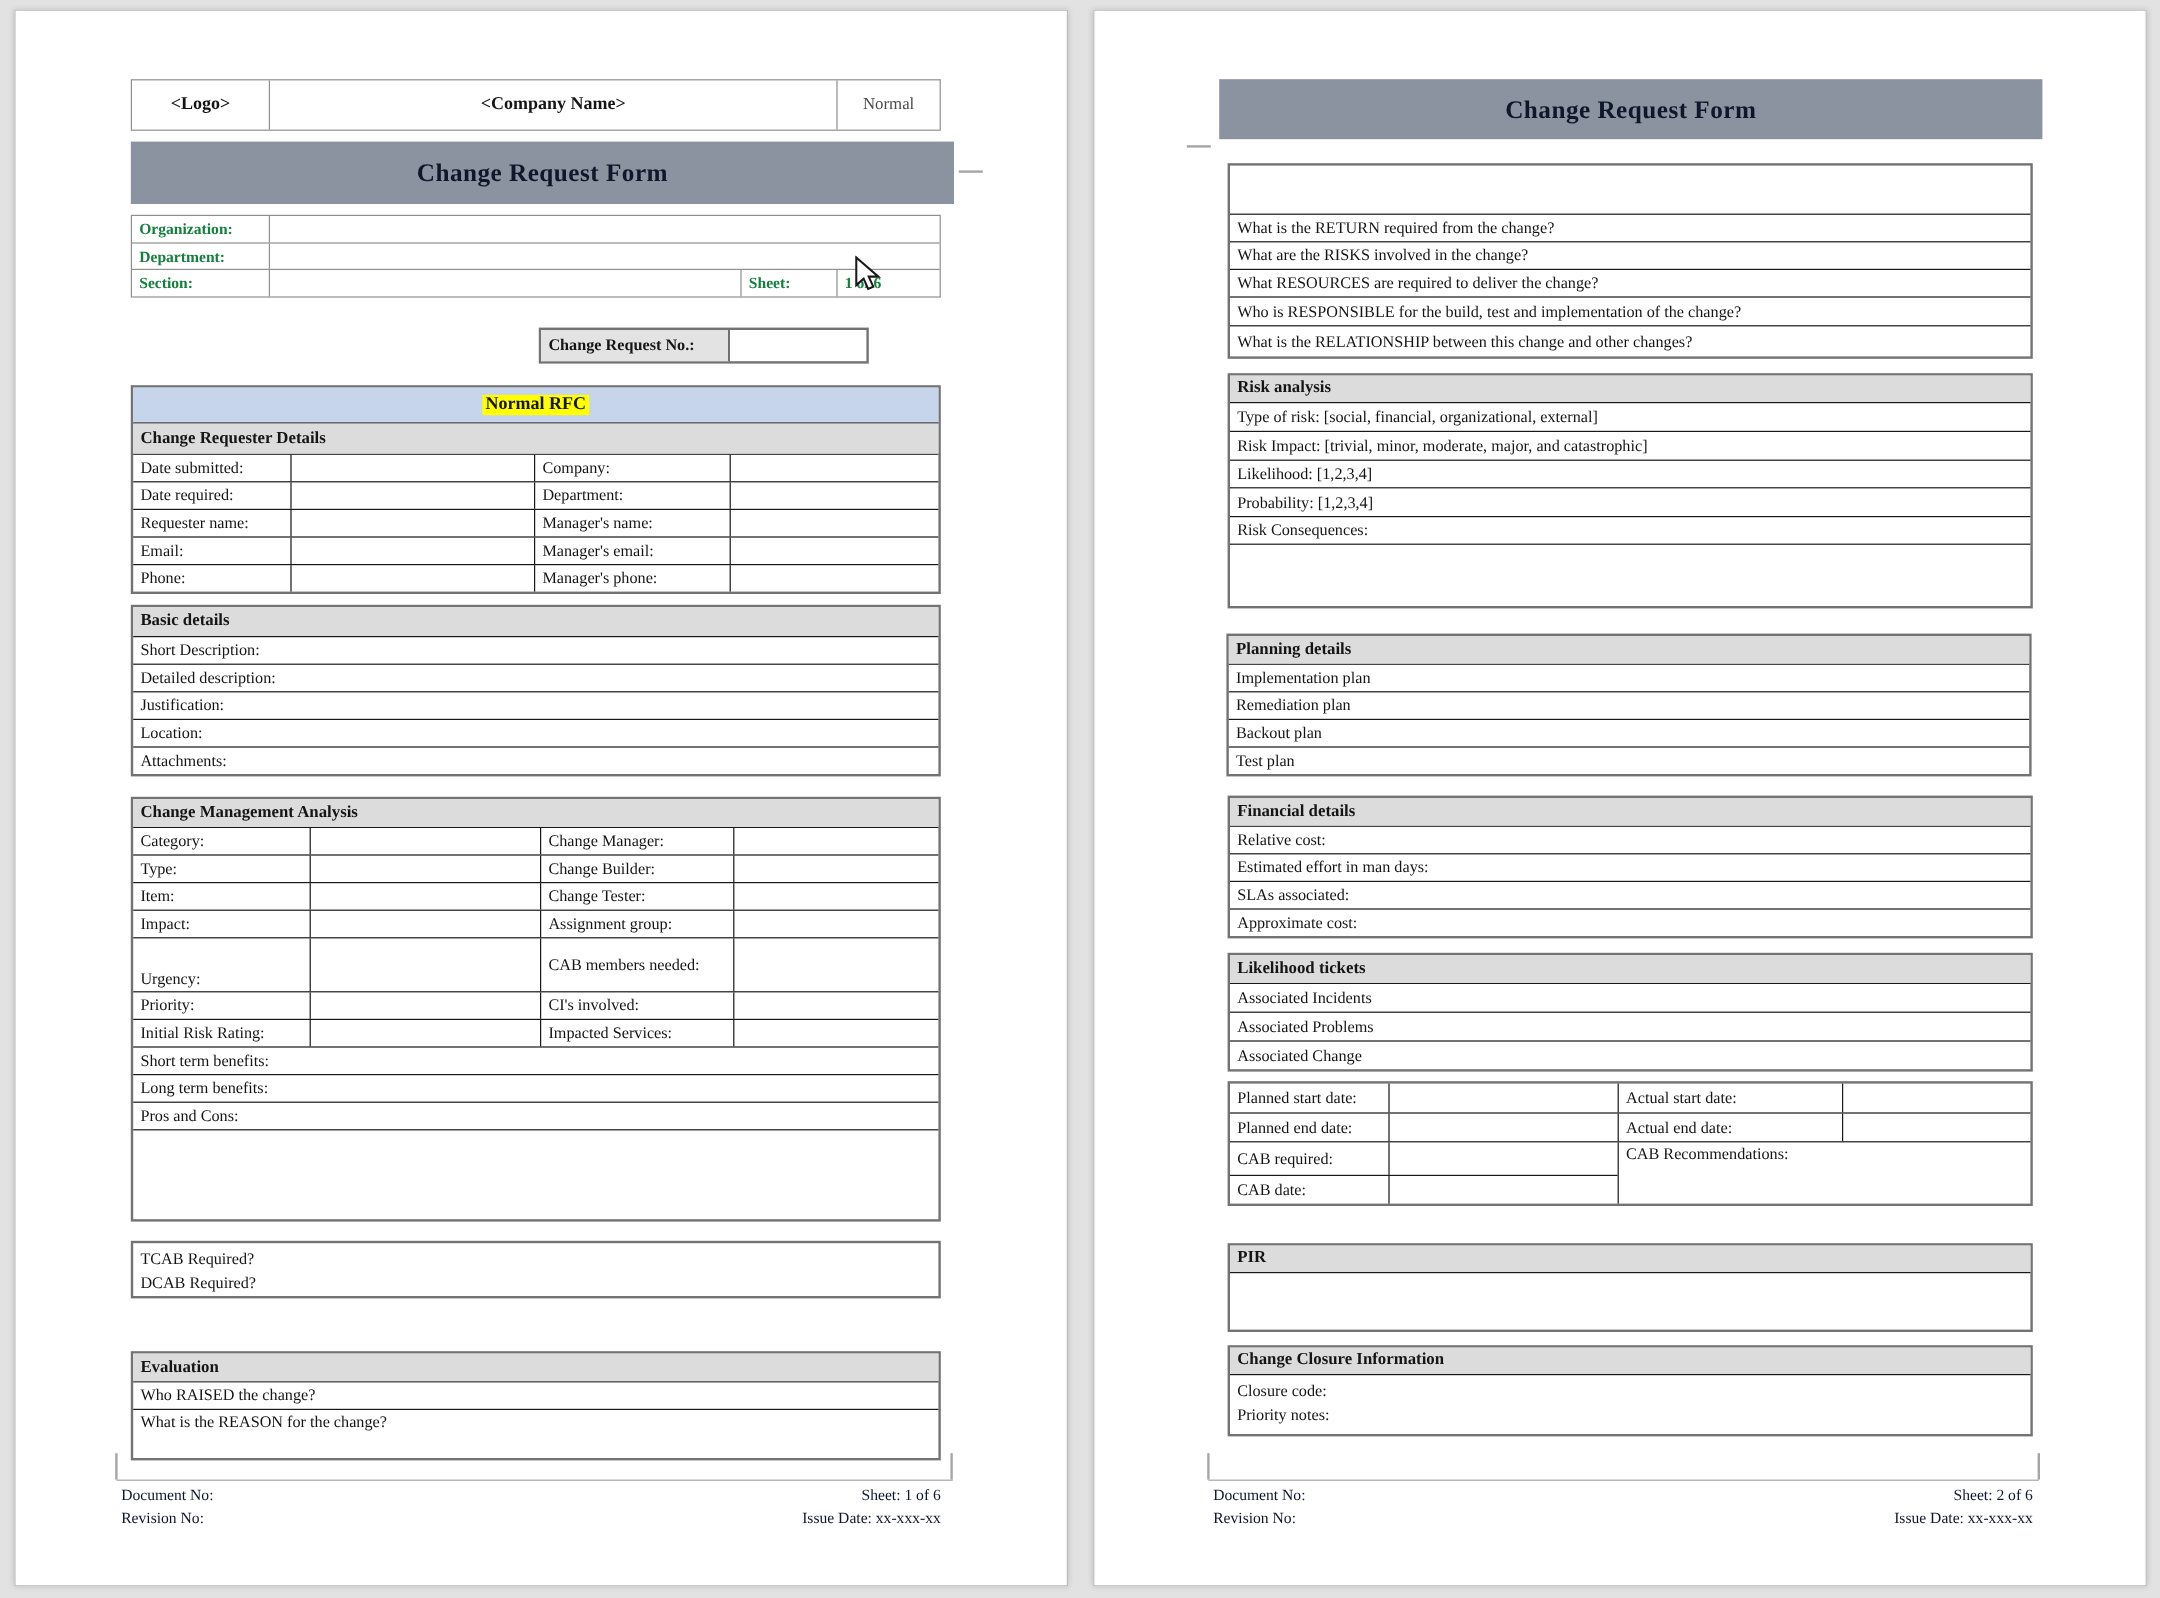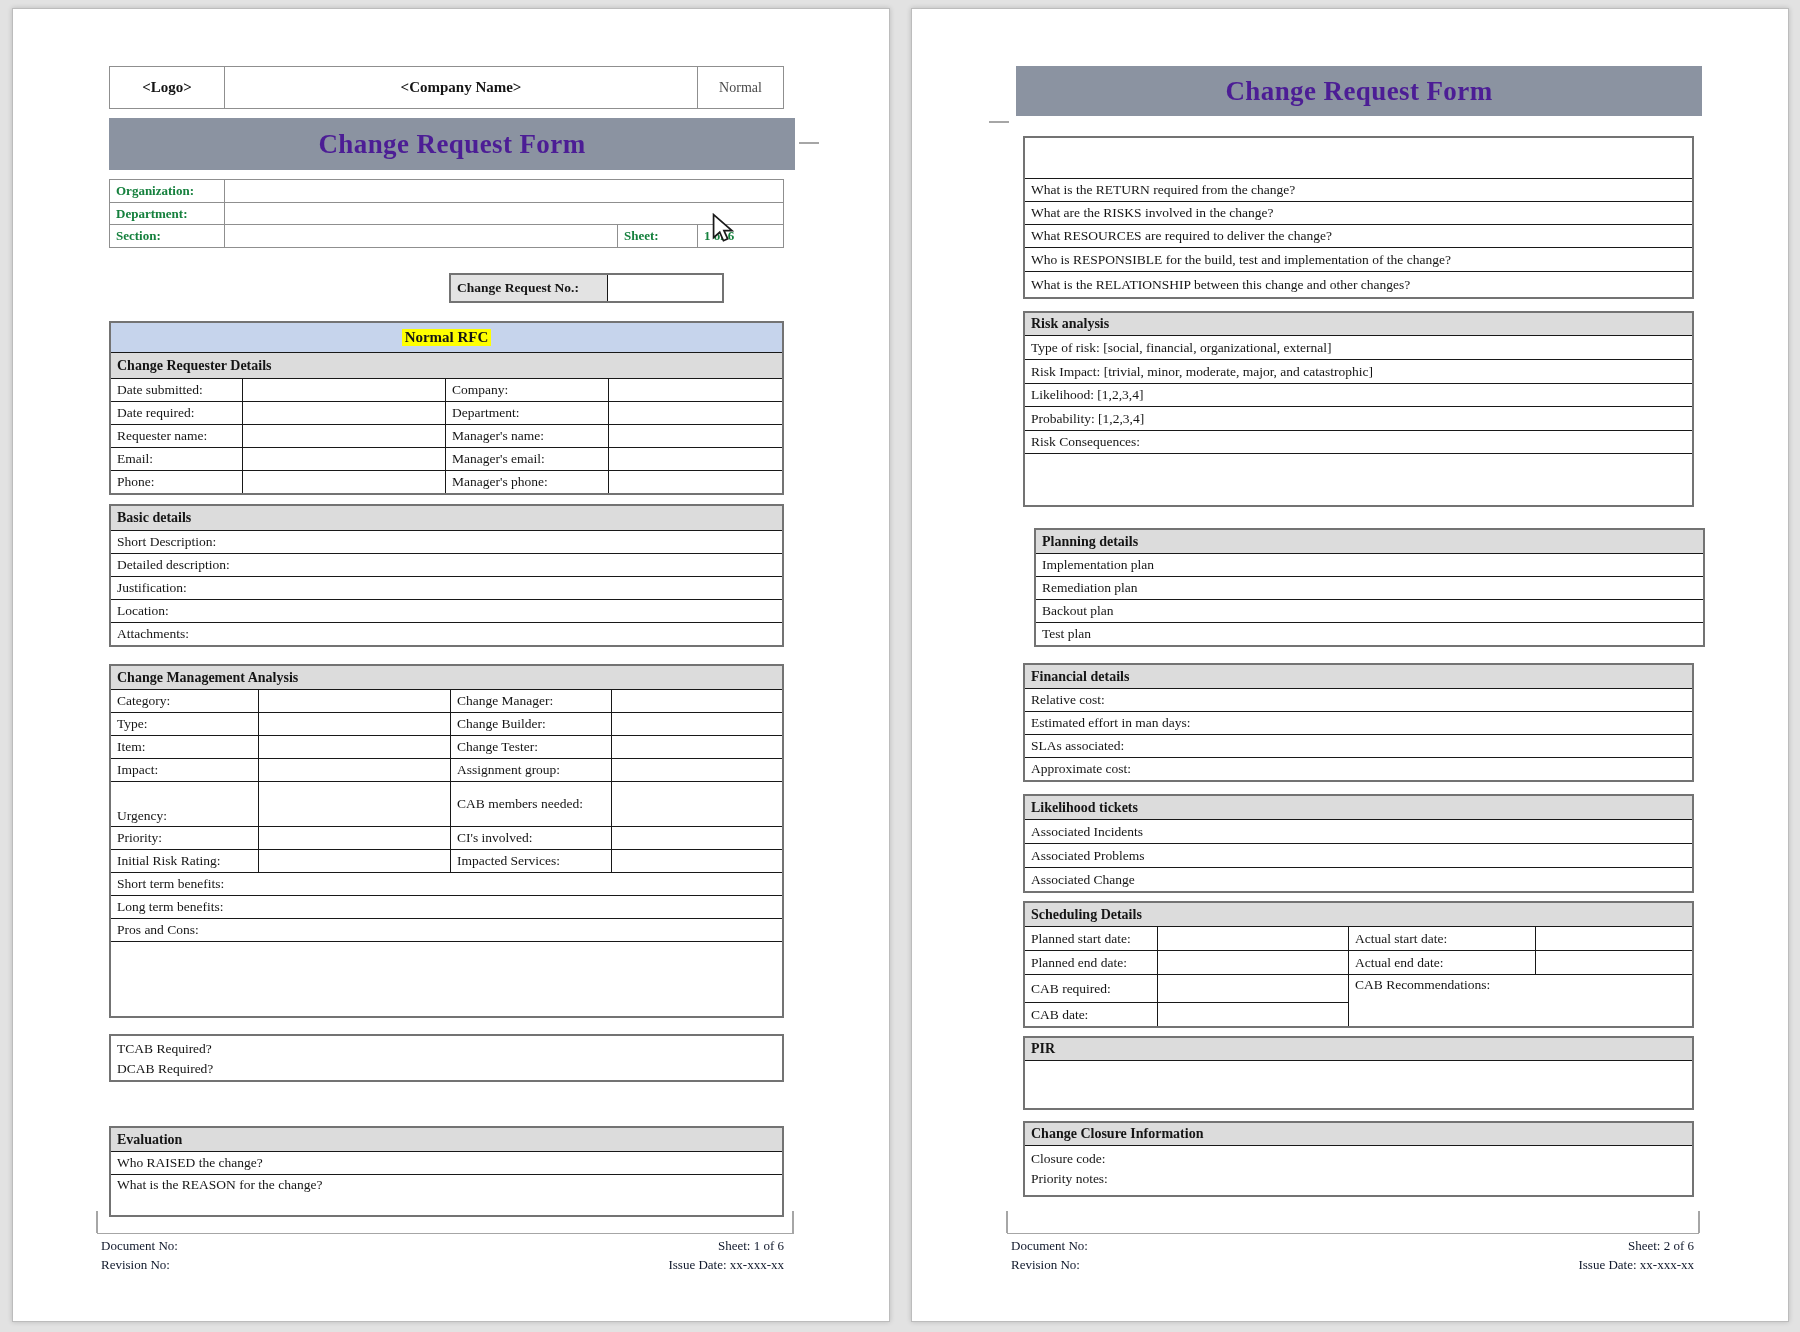--- a/index.html
+++ b/index.html
@@ -1,18 +1,18 @@
 <!DOCTYPE html>
 <html><head>
 <meta charset="utf-8">
 <style>
   html,body{margin:0;padding:0;width:1800px;height:1332px;background:#e2e2e2;overflow:hidden}
   body{position:relative;font-family:"Liberation Serif","DejaVu Serif",serif;color:#151515}
   .page{position:absolute;background:#fff;border:1px solid #bcbcbc;box-shadow:0 0 5px rgba(0,0,0,.18);box-sizing:border-box}
-  .banner{position:absolute;background:#8b93a1;color:#4c1d95;font-weight:bold;font-size:27px;display:flex;align-items:center;justify-content:center;letter-spacing:.4px}
+  .banner{position:absolute;background:#8b93a1;color:#0f172a;font-weight:bold;font-size:21px;display:flex;align-items:center;justify-content:center;letter-spacing:.4px}
   .tbl{position:absolute;border:2px solid #737373;box-sizing:border-box;background:#fff}
   .gtbl{position:absolute;border:1px solid #8f8f8f;box-sizing:border-box;background:#fff}
   .frow{display:flex;box-sizing:border-box;align-items:stretch}
   .tbl .frow + .frow{border-top:1.4px solid #181818}
   .gtbl .frow + .frow{border-top:1px solid #8f8f8f}
   .tbl .frow > div + div{border-left:1.4px solid #181818}
   .gtbl .frow > div + div{border-left:1px solid #8f8f8f}
   .tcell,.gcell{box-sizing:border-box;padding:0 6px;font-size:13.5px;display:flex;align-items:center;overflow:hidden;white-space:nowrap}
   .stitle{background:#dcdcdc;font-weight:bold;font-size:14px}
   .olab{font-weight:bold;font-size:13px;color:#15803d}
@@ -267,21 +267,21 @@
         <div class="tcell grow">Probability: [1,2,3,4]</div>
       </div>
     <div class="frow" style="height:23px">
         <div class="tcell grow">Risk Consequences:</div>
       </div>
     <div class="frow" style="height:52px">
         <div class="tcell grow"></div>
       </div>
   </div>
 
-  <div class="tbl" style="top:519px;left:122px;width:671px">
+  <div class="tbl" style="top:519px;left:110px;width:671px">
     <div class="frow" style="height:23px">
         <div class="tcell stitle grow">Planning details</div>
       </div>
     <div class="frow" style="height:23px">
         <div class="tcell grow">Implementation plan</div>
       </div>
     <div class="frow" style="height:23px">
         <div class="tcell grow">Remediation plan</div>
       </div>
     <div class="frow" style="height:23px">
@@ -319,23 +319,20 @@
       </div>
     <div class="frow" style="height:24px">
         <div class="tcell grow">Associated Problems</div>
       </div>
     <div class="frow" style="height:24px">
         <div class="tcell grow">Associated Change</div>
       </div>
   </div>
 
   <div class="tbl" style="top:892px;left:111px;width:671px">
-    <div class="frow" style="height:23px">
-        <div class="tcell stitle grow">Scheduling Details</div>
-      </div>
     <div class="frow" style="height:24px">
       <div class="tcell" style="width:132px">Planned start date:</div>
       <div class="tcell" style="width:191px"></div>
       <div class="tcell" style="width:187px">Actual start date:</div>
       <div class="tcell grow"></div>
     </div>
     <div class="frow" style="height:24px">
       <div class="tcell" style="width:132px">Planned end date:</div>
       <div class="tcell" style="width:191px"></div>
       <div class="tcell" style="width:187px">Actual end date:</div>

